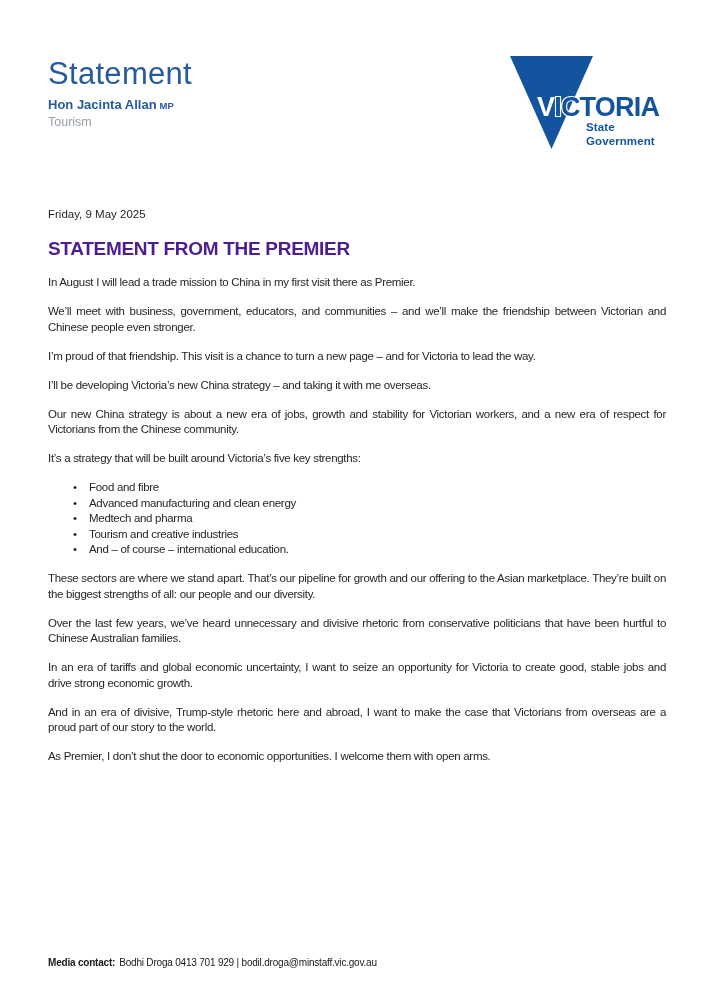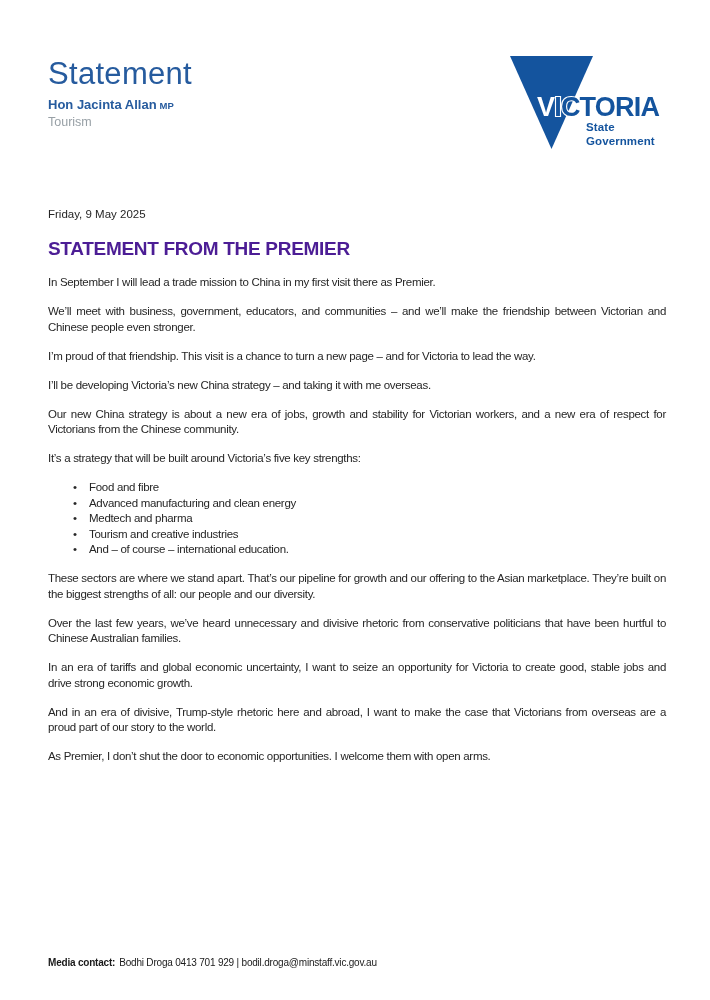--- a/index.html
+++ b/index.html
@@ -134,21 +134,21 @@
     <polygon points="10,6 93,6 51.5,99" fill="#14549e"></polygon>
     <text class="brand" x="37" y="66"><tspan fill="#ffffff">V</tspan><tspan stroke="#ffffff" stroke-width="2.2" paint-order="stroke" fill="#14549e">ICTORIA</tspan></text>
     <text class="gov" x="86" y="81" fill="#14549e">State</text>
     <text class="gov" x="86" y="95" fill="#14549e">Government</text>
   </svg>
 
   <main class="content">
     <div class="date">Friday, 9 May 2025</div>
     <h1 class="title">STATEMENT FROM THE PREMIER</h1>
 
-    <p class="para">In September I will lead a trade mission to China in my first visit there as Premier.</p>
+    <p class="para">In August I will lead a trade mission to China in my first visit there as Premier.</p>
     <p class="para">We’ll meet with business, government, educators, and communities – and we’ll make the friendship between Victorian and Chinese people even stronger.</p>
     <p class="para">I’m proud of that friendship. This visit is a chance to turn a new page – and for Victoria to lead the way.</p>
     <p class="para">I’ll be developing Victoria’s new China strategy – and taking it with me overseas.</p>
     <p class="para">Our new China strategy is about a new era of jobs, growth and stability for Victorian workers, and a new era of respect for Victorians from the Chinese community.</p>
     <p class="para">It’s a strategy that will be built around Victoria’s five key strengths:</p>
 
     <div class="bullets">
       <div class="bullet-row">
         <span class="bullet-dot">•</span>
         <span class="bullet-text">Food and fibre</span>

